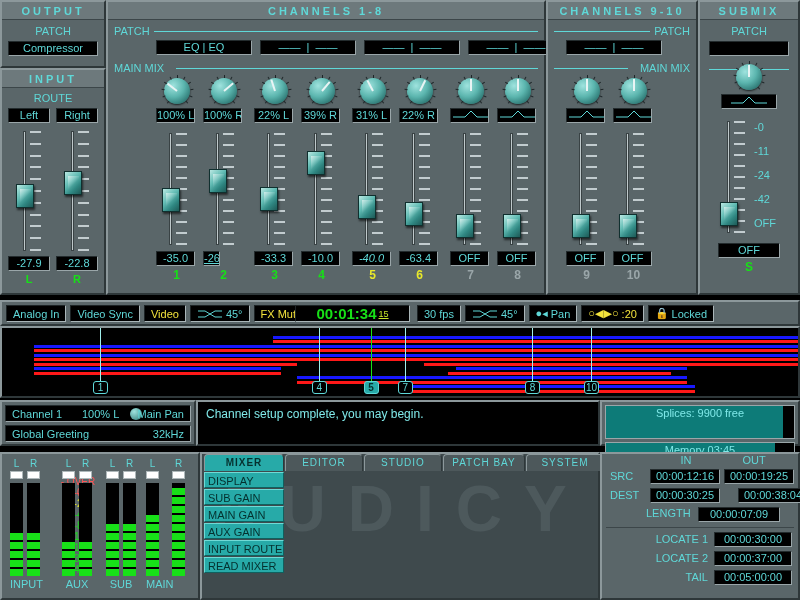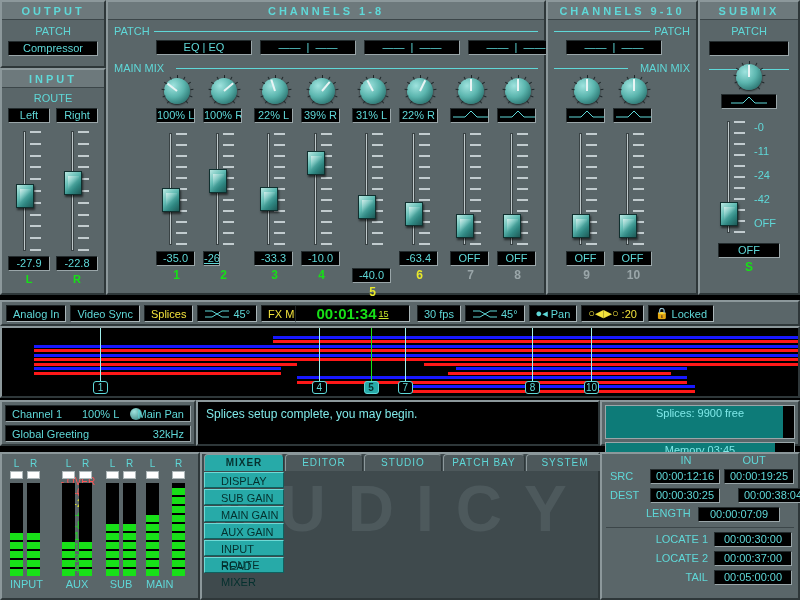--- a/index.html
+++ b/index.html
@@ -105,21 +105,21 @@
     text-align: center; line-height: 16px;
     letter-spacing: 1px; font-size: 10px;
     border-top: 1px solid #8c989b; border-left: 1px solid #8c989b;
     border-right: 1px solid #2e3739;
     border-radius: 4px 4px 0 0;
   }
   .tab.active { background: #27aaa8; color: #06312f; font-weight: bold; }
   .menu-item {
     background: #27aaa8; color: #04302e;
     height: 16px; line-height: 16px; font-size: 11px;
-    padding-left: 16px; margin-bottom: 1px;
+    padding-left: 3px; margin-bottom: 1px;
     border-top: 1px solid #6fdad6; border-left: 1px solid #6fdad6;
     border-right: 1px solid #10605e; border-bottom: 1px solid #10605e;
   }
 
   
   .meter-col { position: absolute; width: 13px; background: #000; }
   .meter-col .seg { position: absolute; left: 0; width: 13px; height: 5px; background: #18e018; }
   .over-box {
     position:absolute; width: 13px; height: 8px; background: #fff;
     border: 1px solid #aeb8ba;
@@ -431,21 +431,21 @@
                 <i style="top: 55px;"></i>
                 <i style="top: 66px;"></i>
                 <i style="top: 77px;"></i>
                 <i style="top: 88px;"></i>
                 <i style="top: 99px;"></i>
                 <i style="top: 110px;"></i>
               </div>
               <div class="cap" style="top: 61.6px;"></div>
             </div>
           </div>
-          <div class="lcd " style="margin-top: 23px; width: 39px;">-40.0</div>
+          <div class="lcd " style="margin-top: 6px; width: 39px; font-style: italic;">-40.0</div>
           <div class="ylw" style="text-align: center; margin-top: 2px; font-size: 12px;">5</div>
         </div>
         <div style="position: absolute; left: 291px; top: 0px; width: 41px;">
           <div style="display: flex; justify-content: center;">
             <div class="knob">
               <div class="ticks">
                 <i style="transform: rotate(-140deg);"></i>
                 <i style="transform: rotate(-112deg);"></i>
                 <i style="transform: rotate(-84deg);"></i>
                 <i style="transform: rotate(-56deg);"></i>
@@ -739,21 +739,21 @@
 
   <div class="panel" style="left:0;top:300px;width:800px;height:26px;">
     <div id="transport-left" style="position:absolute;left:4px;top:3px;display:flex;gap:4px;">
         <div class="tbtn">
           <span>Analog In</span>
         </div>
         <div class="tbtn">
           <span>Video Sync</span>
         </div>
         <div class="tbtn yellow">
-          <span>Splices</span>
+          <span>Video</span>
         </div>
         <div class="tbtn">
           <svg width="26" height="10" viewBox="0 0 26 10">
             <path d="M1 8 L8 8 L18 2 L25 2" stroke="#5fd8d8" fill="none" stroke-width="1"></path>
             <path d="M1 2 L8 2 L18 8 L25 8" stroke="#5fd8d8" fill="none" stroke-width="1"></path>
           </svg>
           <span style="margin-left:3px">45°</span>
         </div>
         <div class="tbtn yellow">
           <span>FX Muted</span>
@@ -832,21 +832,21 @@
       <span style="position:absolute;left:124px;top:2px;width:12px;height:12px;border-radius:50%;background:radial-gradient(circle at 35% 30%,#9fe3de,#2f7a76);"></span>
       <span style="position:absolute;right:6px;">Main Pan</span>
     </div>
     <div class="lcd" style="margin:2px 3px 3px;height:17px;line-height:16px;position:relative;">
       <span style="position:absolute;left:6px;">Global Greeting</span>
       <span style="position:absolute;right:6px;">32kHz</span>
     </div>
   </div>
 
   <div class="panel" style="left:196px;top:400px;width:404px;height:46px;background:#000;">
-    <div style="padding:5px 8px;font-size:12px;color:#7fe8e8;">Splices setup complete, you may begin.</div>
+    <div style="padding:5px 8px;font-size:12px;color:#7fe8e8;">Channel setup complete, you may begin.</div>
   </div>
 
   <div class="panel" style="left:600px;top:400px;width:200px;height:46px;">
     <div style="margin:3px;height:34px;background:#000;border:1px solid #9aa6a9;position:relative;overflow:hidden;">
       <div class="bar-fill" id="splices-fill" style="width: 94%;"></div>
       <span style="position:absolute;inset:0;line-height:15px;text-align:center;color:#7fe8e8;">Splices: 9900 free</span>
     </div>
     <div style="margin:2px 3px;height:17px;background:#000;border:1px solid #9aa6a9;position:relative;overflow:hidden;">
       <div class="bar-fill" id="memory-fill" style="width: 90%;"></div>
       <span style="position:absolute;inset:0;line-height:15px;text-align:center;color:#7fe8e8;">Memory 03:45</span>

